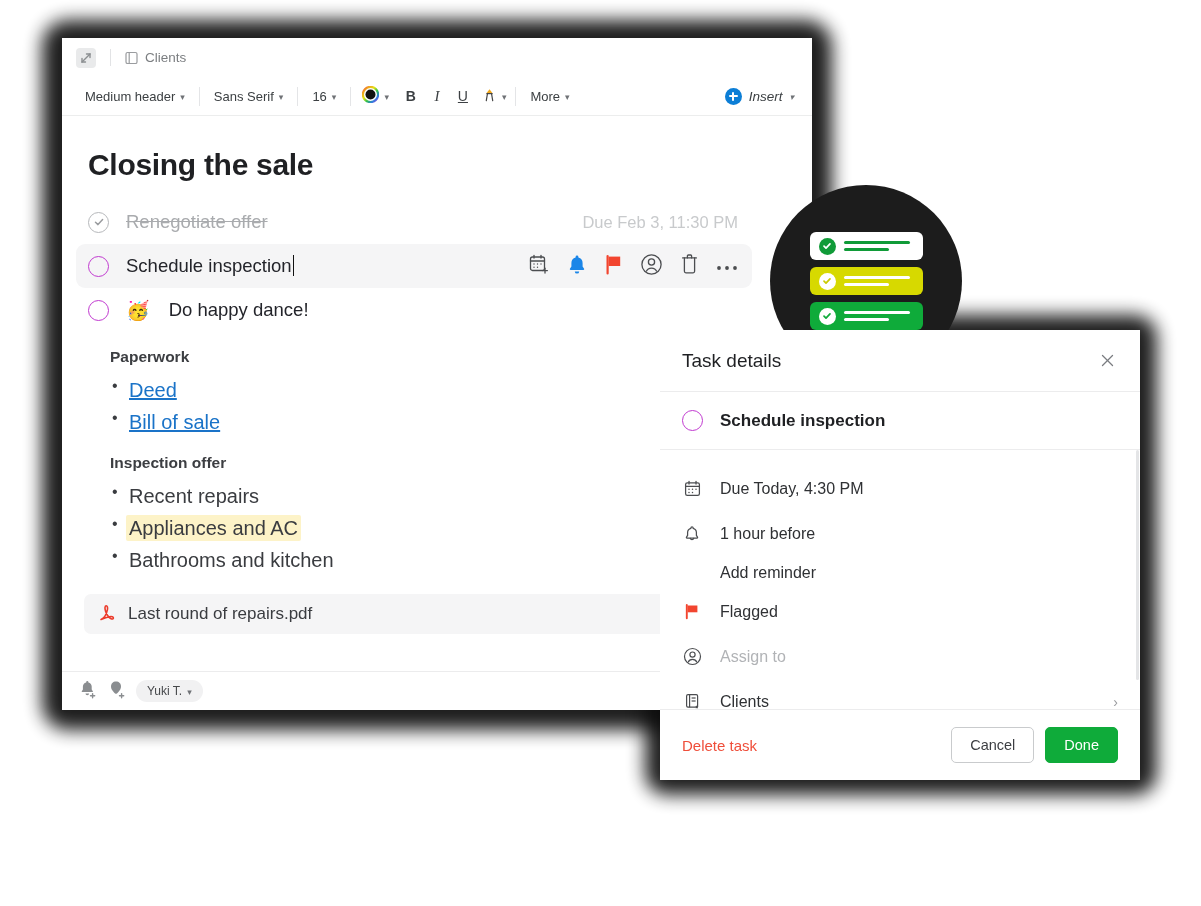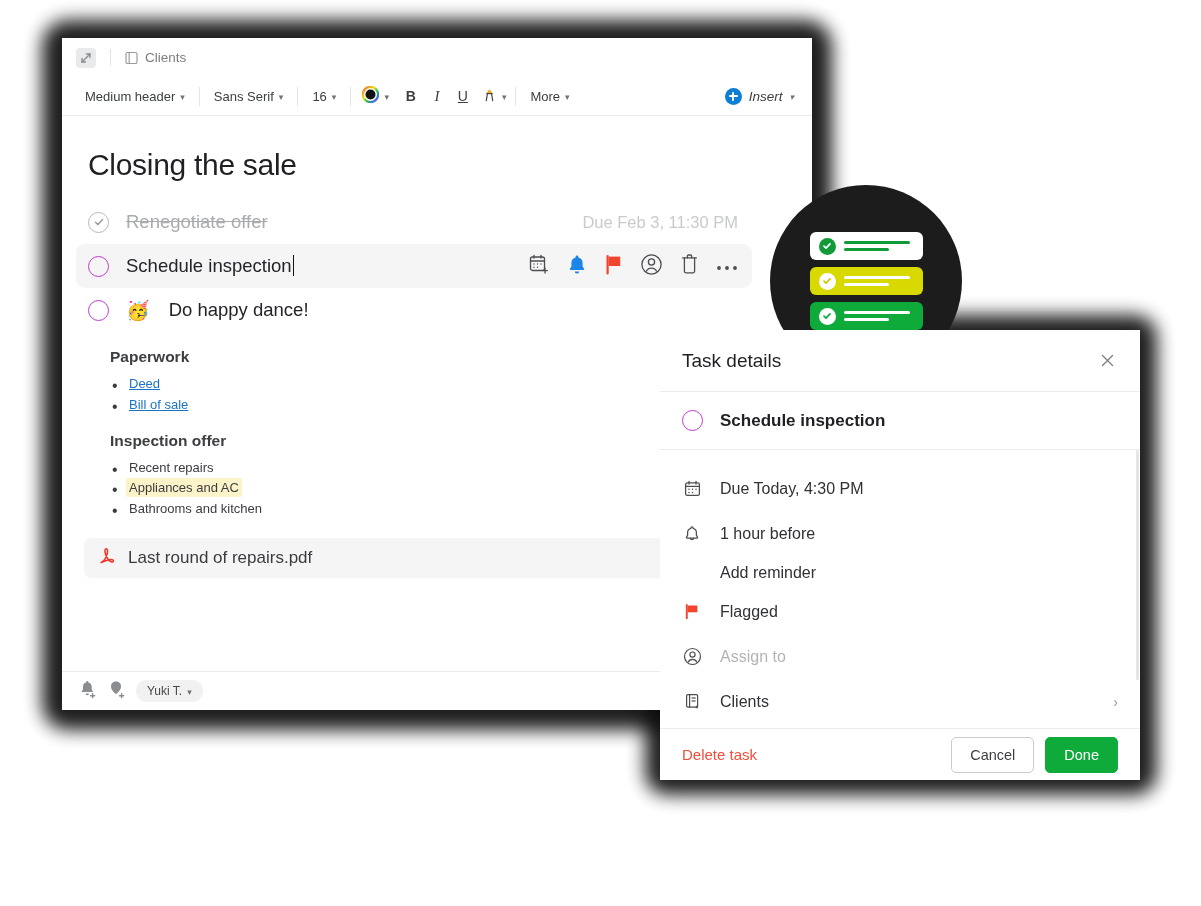--- a/index.html
+++ b/index.html
@@ -62,21 +62,21 @@
   }
   .plus-circle::before, .plus-circle::after {
     content: ""; position: absolute; background: #fff; border-radius: 1px;
   }
   .plus-circle::before { left: 4px; top: 7.7px; width: 9px; height: 1.8px; }
   .plus-circle::after  { top: 4px; left: 7.6px; height: 9px; width: 1.8px; }
 
   
   .doc-body { padding: 22px 26px 0 26px; position: relative; height: calc(100% - 78px); }
   .doc-title {
-    font-size: 30px; font-weight: 400; color: #1f2023; letter-spacing: -.3px;
+    font-size: 30px; font-weight: 700; color: #1f2023; letter-spacing: -.3px;
     margin: 10px 0 18px 0;
   }
 
   .task-row {
     display: flex; align-items: center; height: 44px; border-radius: 9px;
     padding: 0 14px 0 12px; margin-left: -12px; width: 676px;
   }
   .task-row.selected { background: #f5f5f6; width: 676px; }
   .chk-done, .chk-open {
     width: 21px; height: 21px; border-radius: 50%; flex: 0 0 auto;
@@ -90,21 +90,21 @@
     display: inline-block; width: 1.6px; height: 21px; background: #111;
     vertical-align: -4px; margin-left: 1px;
   }
   .task-due { margin-left: auto; font-size: 16.5px; color: #c8cacc; }
   .task-actions { margin-left: auto; display: flex; align-items: center; gap: 17px; color: #4b4d50; }
   .task-emoji { font-size: 19px; margin-left: 17px; margin-right: 2px; }
 
   .para-h { font-size: 15.5px; font-weight: 700; color: #3c3e42; margin: 16px 0 8px 22px; }
   .bullets { list-style: none; margin: 0 0 4px 24px; }
   .bullets li {
-    font-size: 13px; color: #3a3c40; line-height: 1.6; position: relative; padding-left: 17px;
+    font-size: 20px; color: #3a3c40; line-height: 1.6; position: relative; padding-left: 17px;
   }
   .bullets li::before {
     content: "•"; position: absolute; left: 0; top: -1px; font-size: 16px; color: #3a3c40;
   }
   .bullets a { color: #1a73c8; text-decoration: underline; }
   .hl { background: #fdf3c8; padding: 2px 3px; border-radius: 2px; margin-left: -3px; }
 
   .attach-row {
     margin: 18px 0 0 -4px; height: 40px; width: 680px; background: #f5f5f6;
     border-radius: 7px; display: flex; align-items: center; gap: 12px; padding: 0 14px;
@@ -157,21 +157,21 @@
   .panel-rows { padding: 16px 0 10px 0; }
   .p-row {
     display: flex; align-items: center; gap: 18px; padding: 0 22px; height: 45px;
     font-size: 16px; color: #2f3134;
   }
   .p-ico { width: 20px; display: flex; align-items: center; justify-content: center; color: #4b4d50; flex: 0 0 auto; }
   .p-sub { padding-left: 60px; font-size: 16px; color: #2f3134; height: 33px; display: flex; align-items: center; }
   .p-muted { color: #b1b3b6; }
   .p-chev { margin-left: auto; color: #9a9c9f; font-size: 14px; }
   .panel-foot {
-    position: absolute; left: 0; bottom: 0; width: 100%; height: 52px;
+    position: absolute; left: 0; bottom: 0; width: 100%; height: 71px;
     border-top: 1px solid #ececed; display: flex; align-items: center; padding: 0 22px; gap: 11px;
   }
   .del-link { color: #ef4e3a; font-size: 15px; }
   .btn {
     margin-left: 0; font-size: 14.5px; padding: 9px 18px; border-radius: 5px; border: 1px solid #c9cbcd;
     background: #fff; color: #3c3e42;
   }
   .btn-cancel { margin-left: auto; }
   .btn-done { background: #0fab3a; border-color: #0fab3a; color: #fff; font-weight: 400; }
   .panel-scroll {

